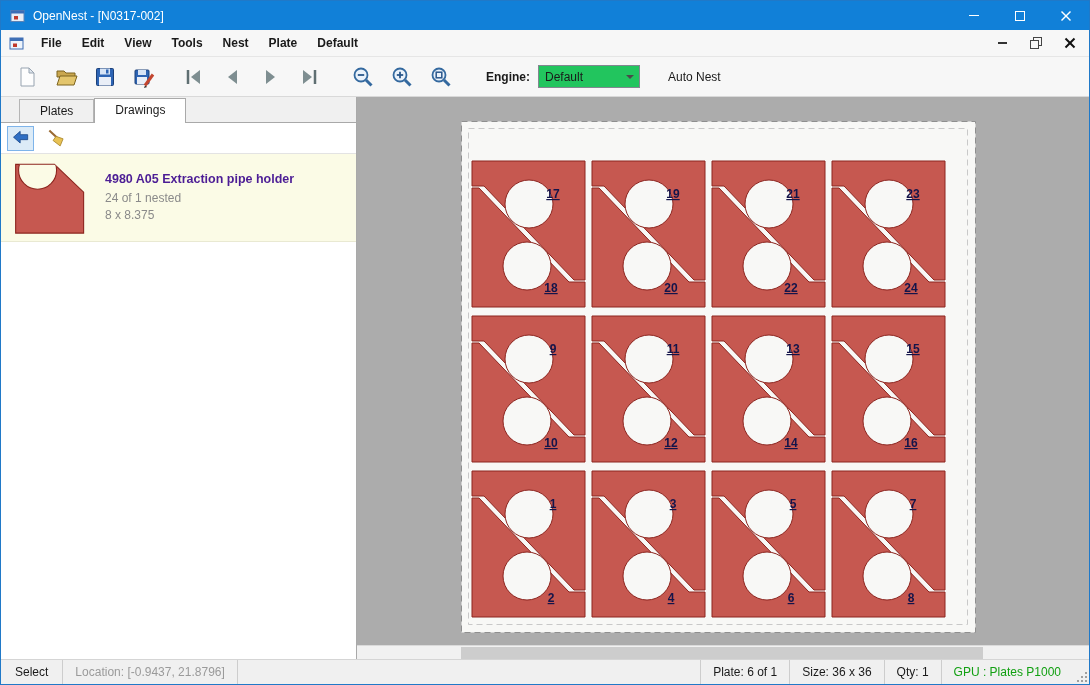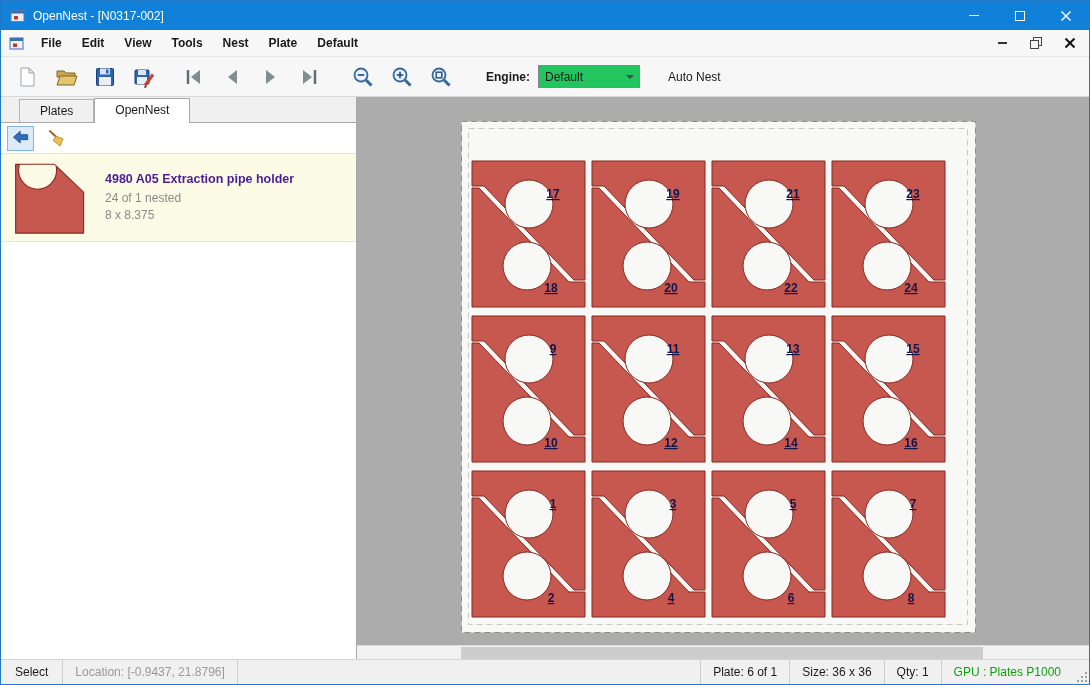--- a/index.html
+++ b/index.html
@@ -221,21 +221,21 @@
     <div class="combo">
       <span class="val">Default</span>
       <span class="dd"></span>
     </div>
     <div class="autonest">Auto Nest</div>
   </div>
 
   <div class="left-panel">
     <div class="tabstrip">
       <div class="tab">Plates</div>
-      <div class="tab active">OpenNest</div>
+      <div class="tab active">Drawings</div>
     </div>
     <div class="tabpage">
       <div class="panel-tools">
         <div class="pt-btn sel">
           <svg width="20" height="20" viewBox="0 0 24 24">
             <path d="M11,4 L3,11 L11,18 L11,14 L20,14 L20,8 L11,8 Z" fill="#2f6fc4" stroke="#1c4a8c"></path>
           </svg>
         </div>
         <div class="pt-btn">
           <svg width="20" height="20" viewBox="0 0 24 24">

